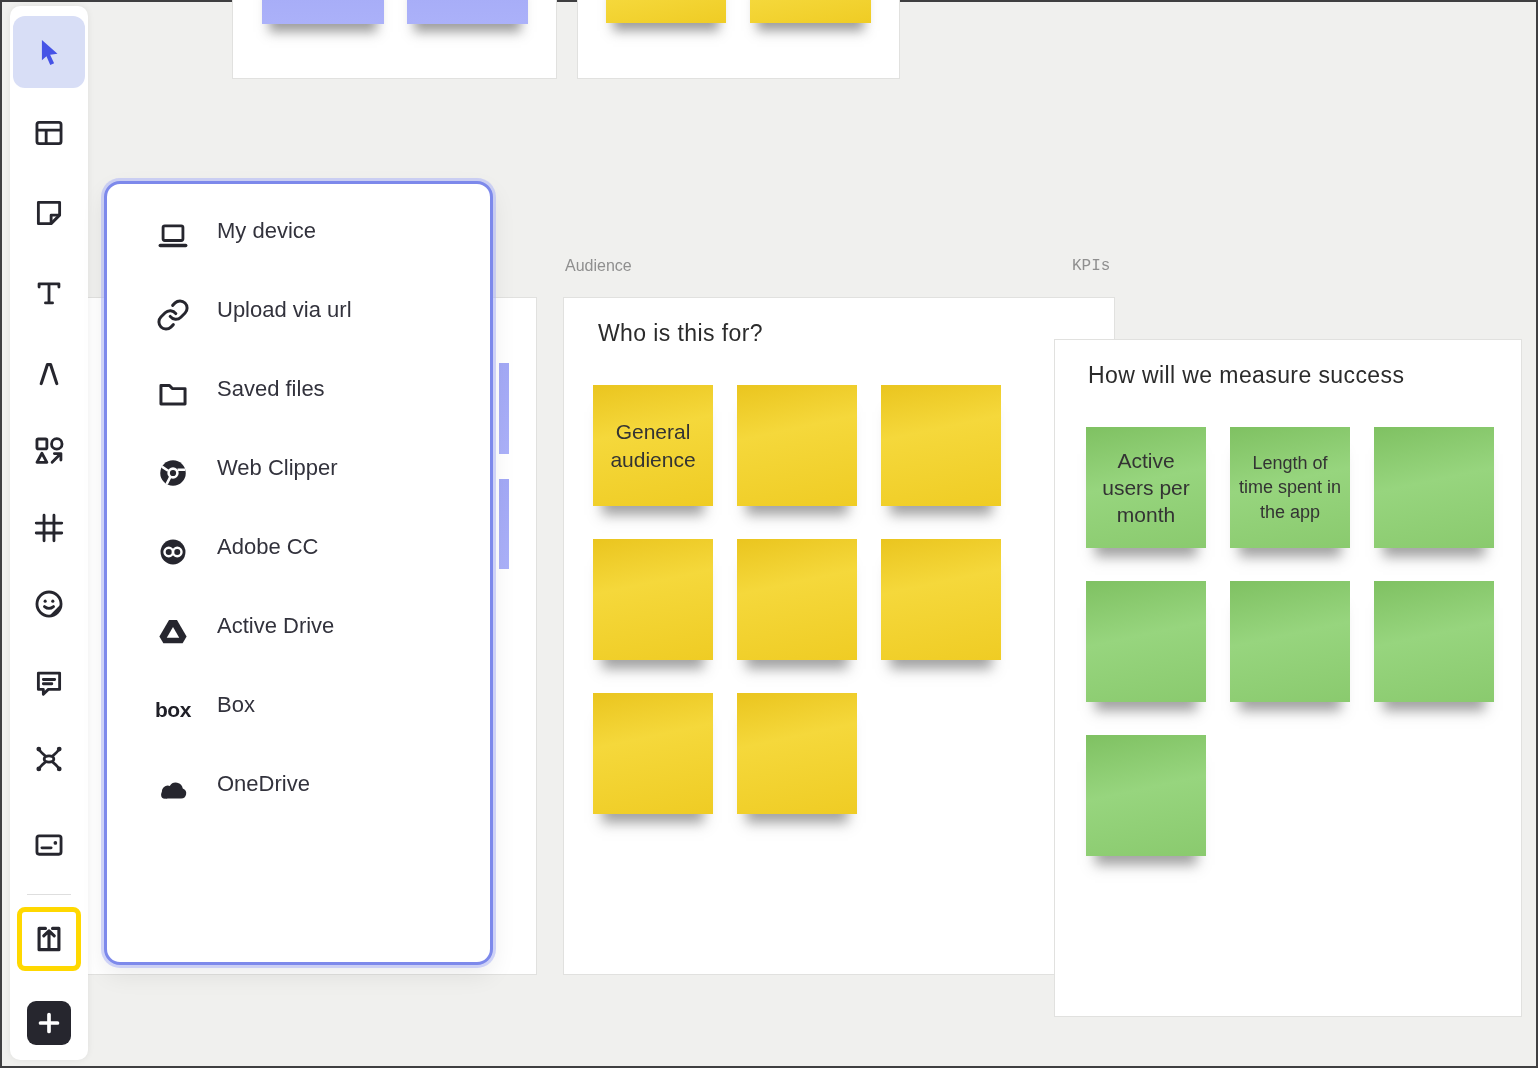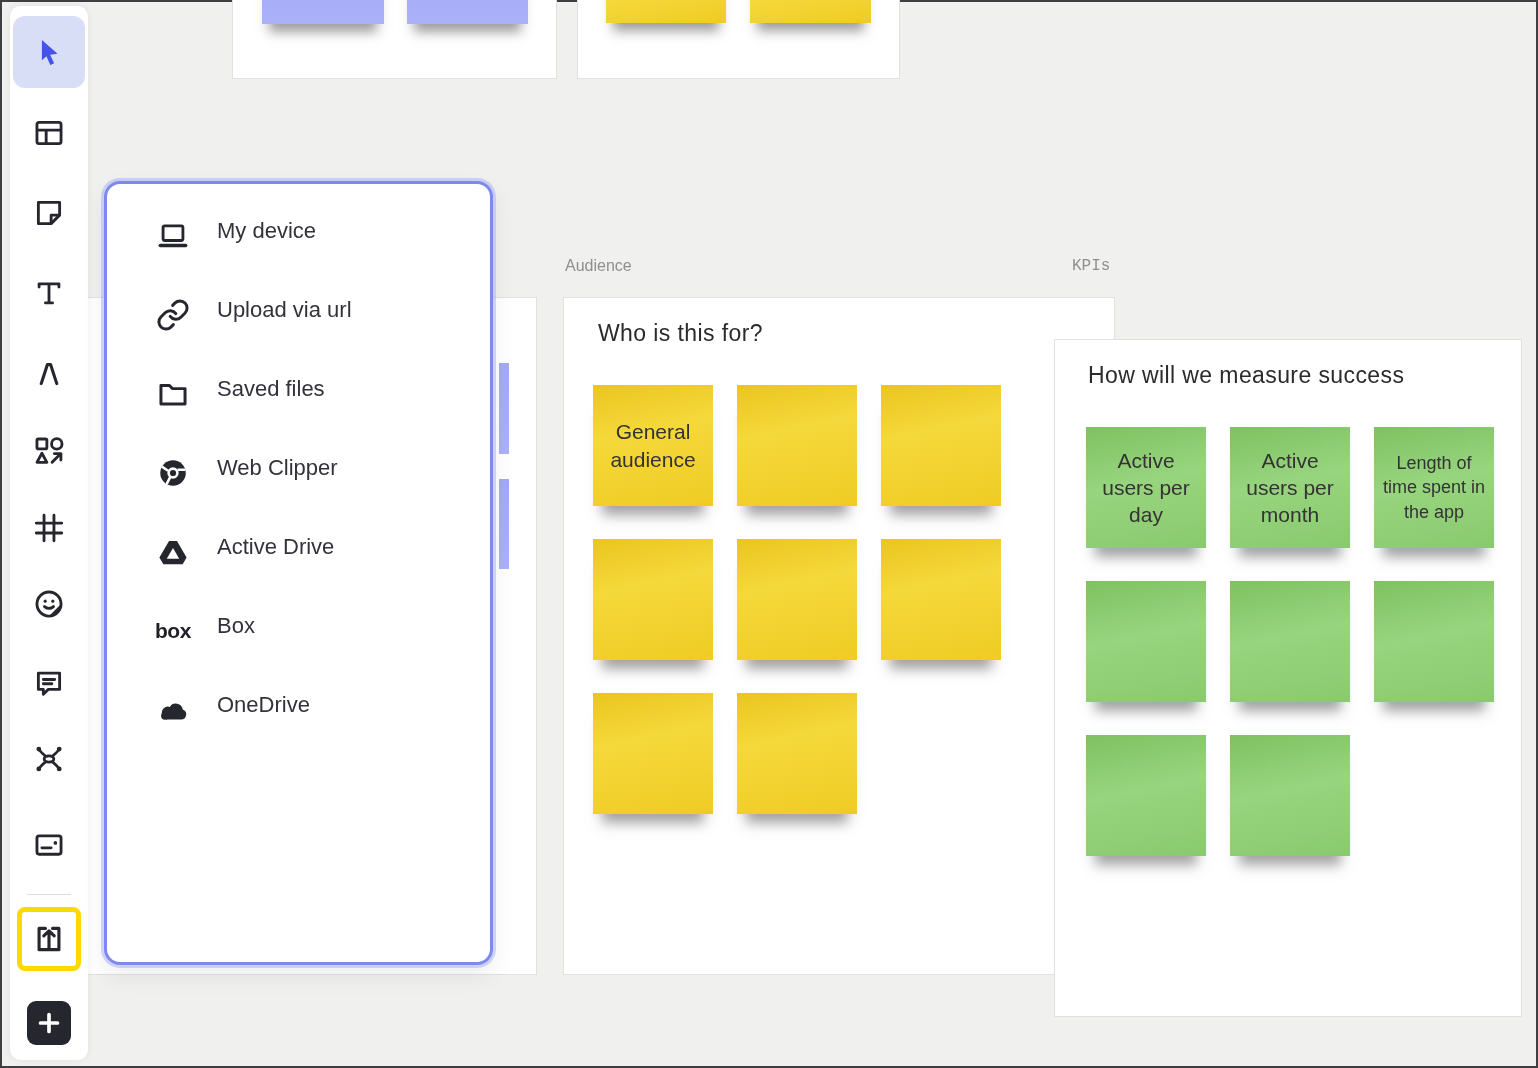--- a/index.html
+++ b/index.html
@@ -108,23 +108,20 @@
           <span></span>
         </div>
     </div>
   </div>
 
   <div class="section-label lbl-kpis">KPIs</div>
   <div class="bcard card-kpis">
     <div class="card-title">How will we measure success</div>
     <div class="notes">
       <div class="note green">
-          <span>Active users per day</span>
-        </div>
-      <div class="note green">
           <span>Active users per month</span>
         </div>
       <div class="note green f-sm">
           <span>Length of time spent in the app</span>
         </div>
       <div class="note green">
           <span></span>
         </div>
       <div class="note green">
           <span></span>
@@ -304,20 +301,30 @@
         <svg viewBox="0 0 24 24">
           <circle cx="12" cy="12" r="9" fill="#26262e"></circle>
           <path d="M15.2 9.7 H20.7 M10.2 14.6 L7.5 19.8 M8.5 10.4 L4.2 7.5" stroke="#fff" stroke-width="1.8"></path>
           <circle cx="12" cy="12" r="4" fill="#fff"></circle>
             <circle cx="12" cy="12" r="2.2" fill="#26262e"></circle>
           </svg>
       </span>
       <span class="mi-label">Web Clipper</span>
     </div>
 
+    <div class="menu-item">
+      <span class="mi-icon">
+        <svg viewBox="0 0 24 24">
+          <circle cx="12" cy="12" r="8.8" fill="#26262e"></circle>
+          <circle cx="9" cy="12" r="3" fill="none" stroke="#fff" stroke-width="1.7"></circle>
+          <circle cx="15" cy="12" r="3" fill="none" stroke="#fff" stroke-width="1.7"></circle>
+          </svg>
+      </span>
+      <span class="mi-label">Adobe CC</span>
+    </div>
 
     <div class="menu-item">
       <span class="mi-icon">
         <svg viewBox="0 0 24 24">
           <path d="M9.2 4.3 H14.8 L21.6 15.9 L18.8 20.6 H5.2 L2.4 15.9 Z" fill="#26262e"></path>
           <path d="M12 9.2 L16.4 16.7 H7.6 Z" fill="#fff"></path>
           </svg>
       </span>
       <span class="mi-label">Active Drive</span>
     </div>

